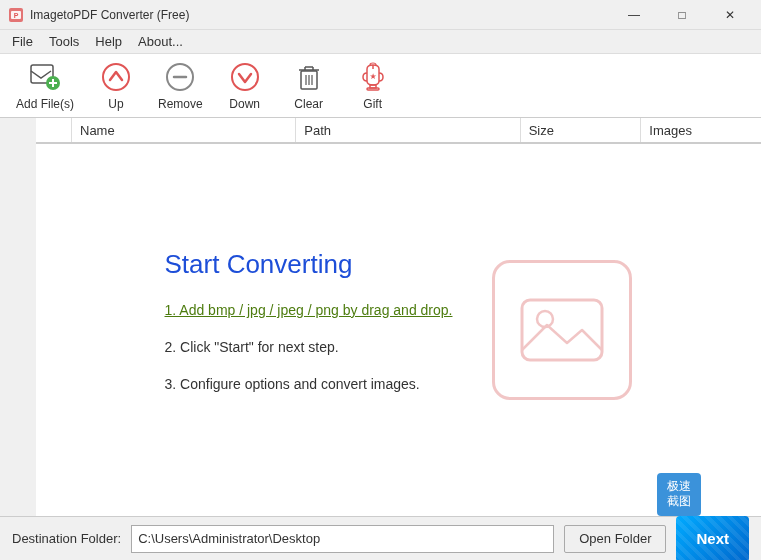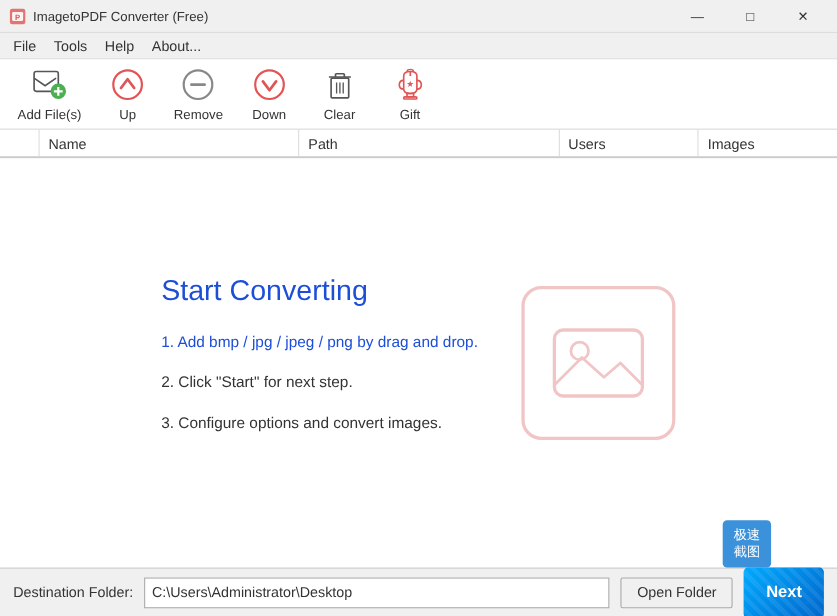--- a/index.html
+++ b/index.html
@@ -132,21 +132,21 @@
       font-weight: 400;
       color: #1d4ed8;
       margin-bottom: 20px;
     }
     .step-item {
       font-size: 14px;
       color: #333;
       margin-bottom: 16px;
       line-height: 1.5;
     }
-    .step-item.highlight { color: #1d4ed8; }
+    .step-item.highlight { color: #4d7c0f; text-decoration: underline; }
 
     
     .img-placeholder {
       width: 140px;
       height: 140px;
       border: 3px solid #e8a0a0;
       border-radius: 18px;
       display: flex;
       align-items: center;
       justify-content: center;
@@ -221,20 +221,21 @@
       display: flex;
       flex-direction: column;
       height: 560px;
     }
 
     .content-area {
       flex: 1;
       display: flex;
       flex-direction: column;
       background: #fff;
+      margin-left: 36px;
     }
 
     .scrollable-list {
       flex: 1;
       background: white;
       overflow-y: auto;
       display: flex;
       align-items: center;
       justify-content: center;
     }
@@ -368,21 +369,21 @@
 
     <div class="table-header">
       <div class="col-checkbox"></div>
       <div class="col-name">
         <span>Name</span>
       </div>
       <div class="col-path">
         <span>Path</span>
       </div>
       <div class="col-size">
-        <span>Users</span>
+        <span>Size</span>
       </div>
       <div class="col-images">
         <span>Images</span>
       </div>
     </div>
 
     <div class="scrollable-list">
       <div class="center-illustration">
         <div style="flex:1; max-width: 320px;">
           <div class="steps-title">Start Converting</div>

